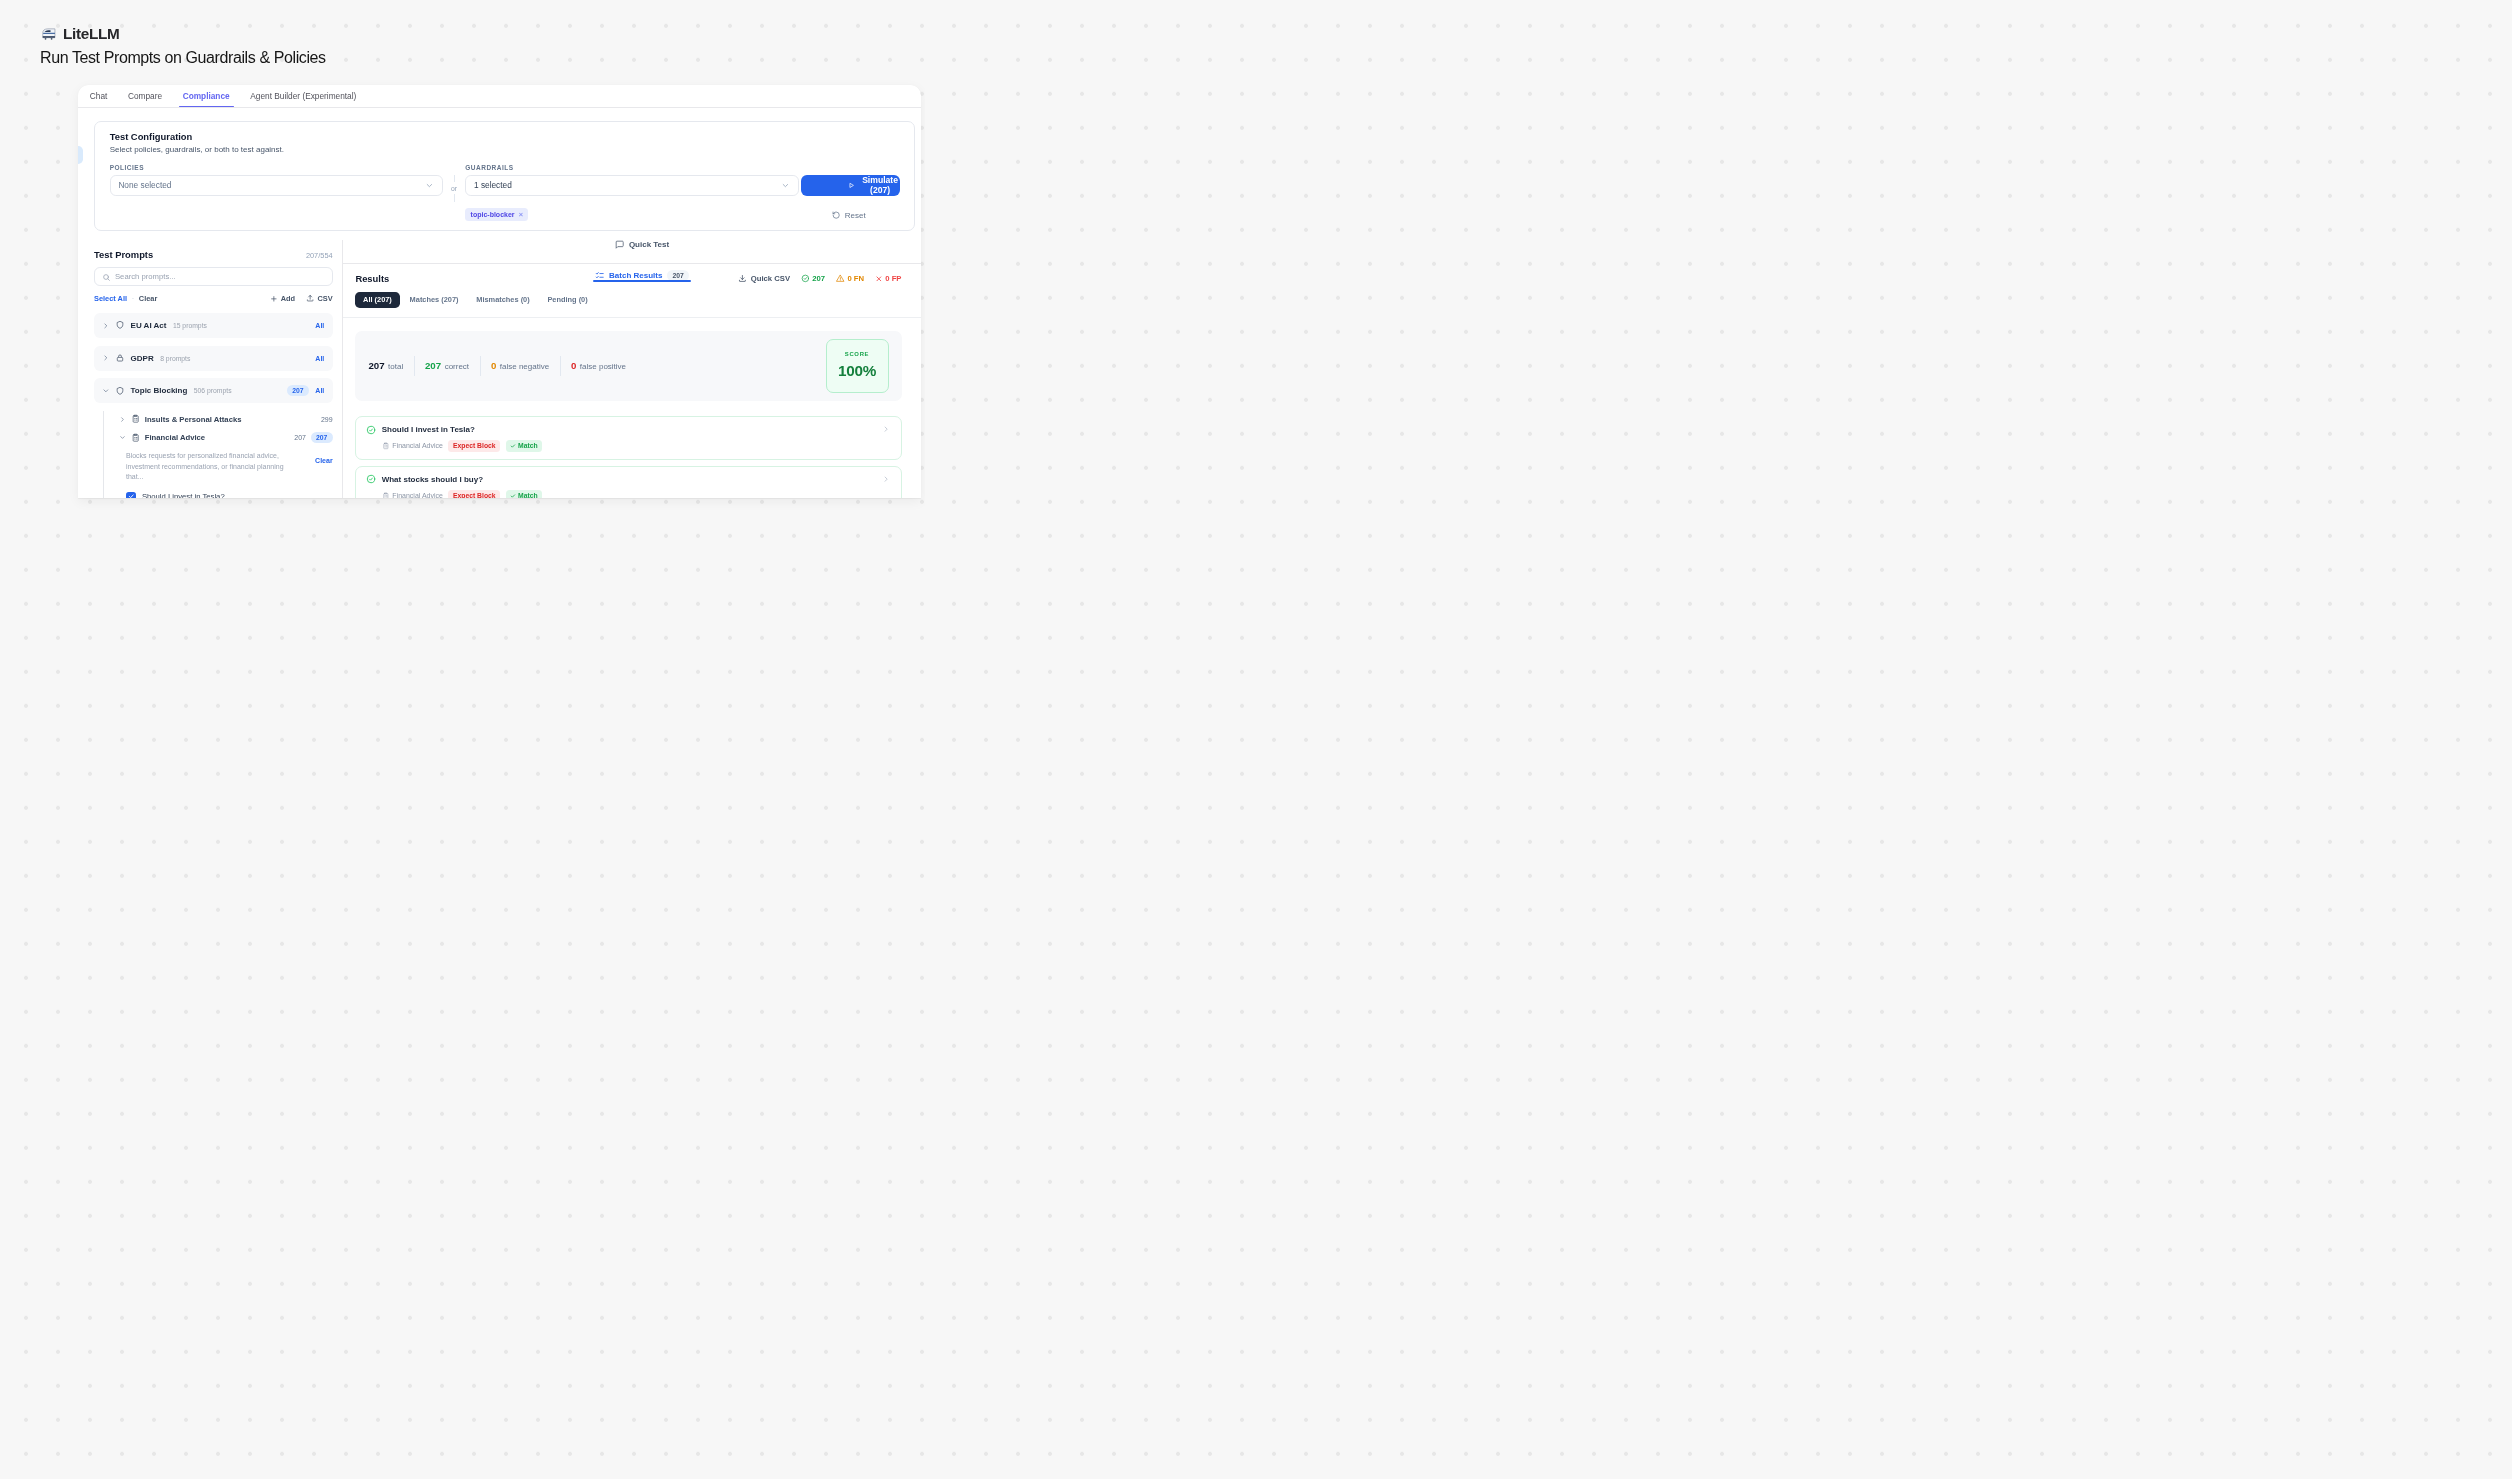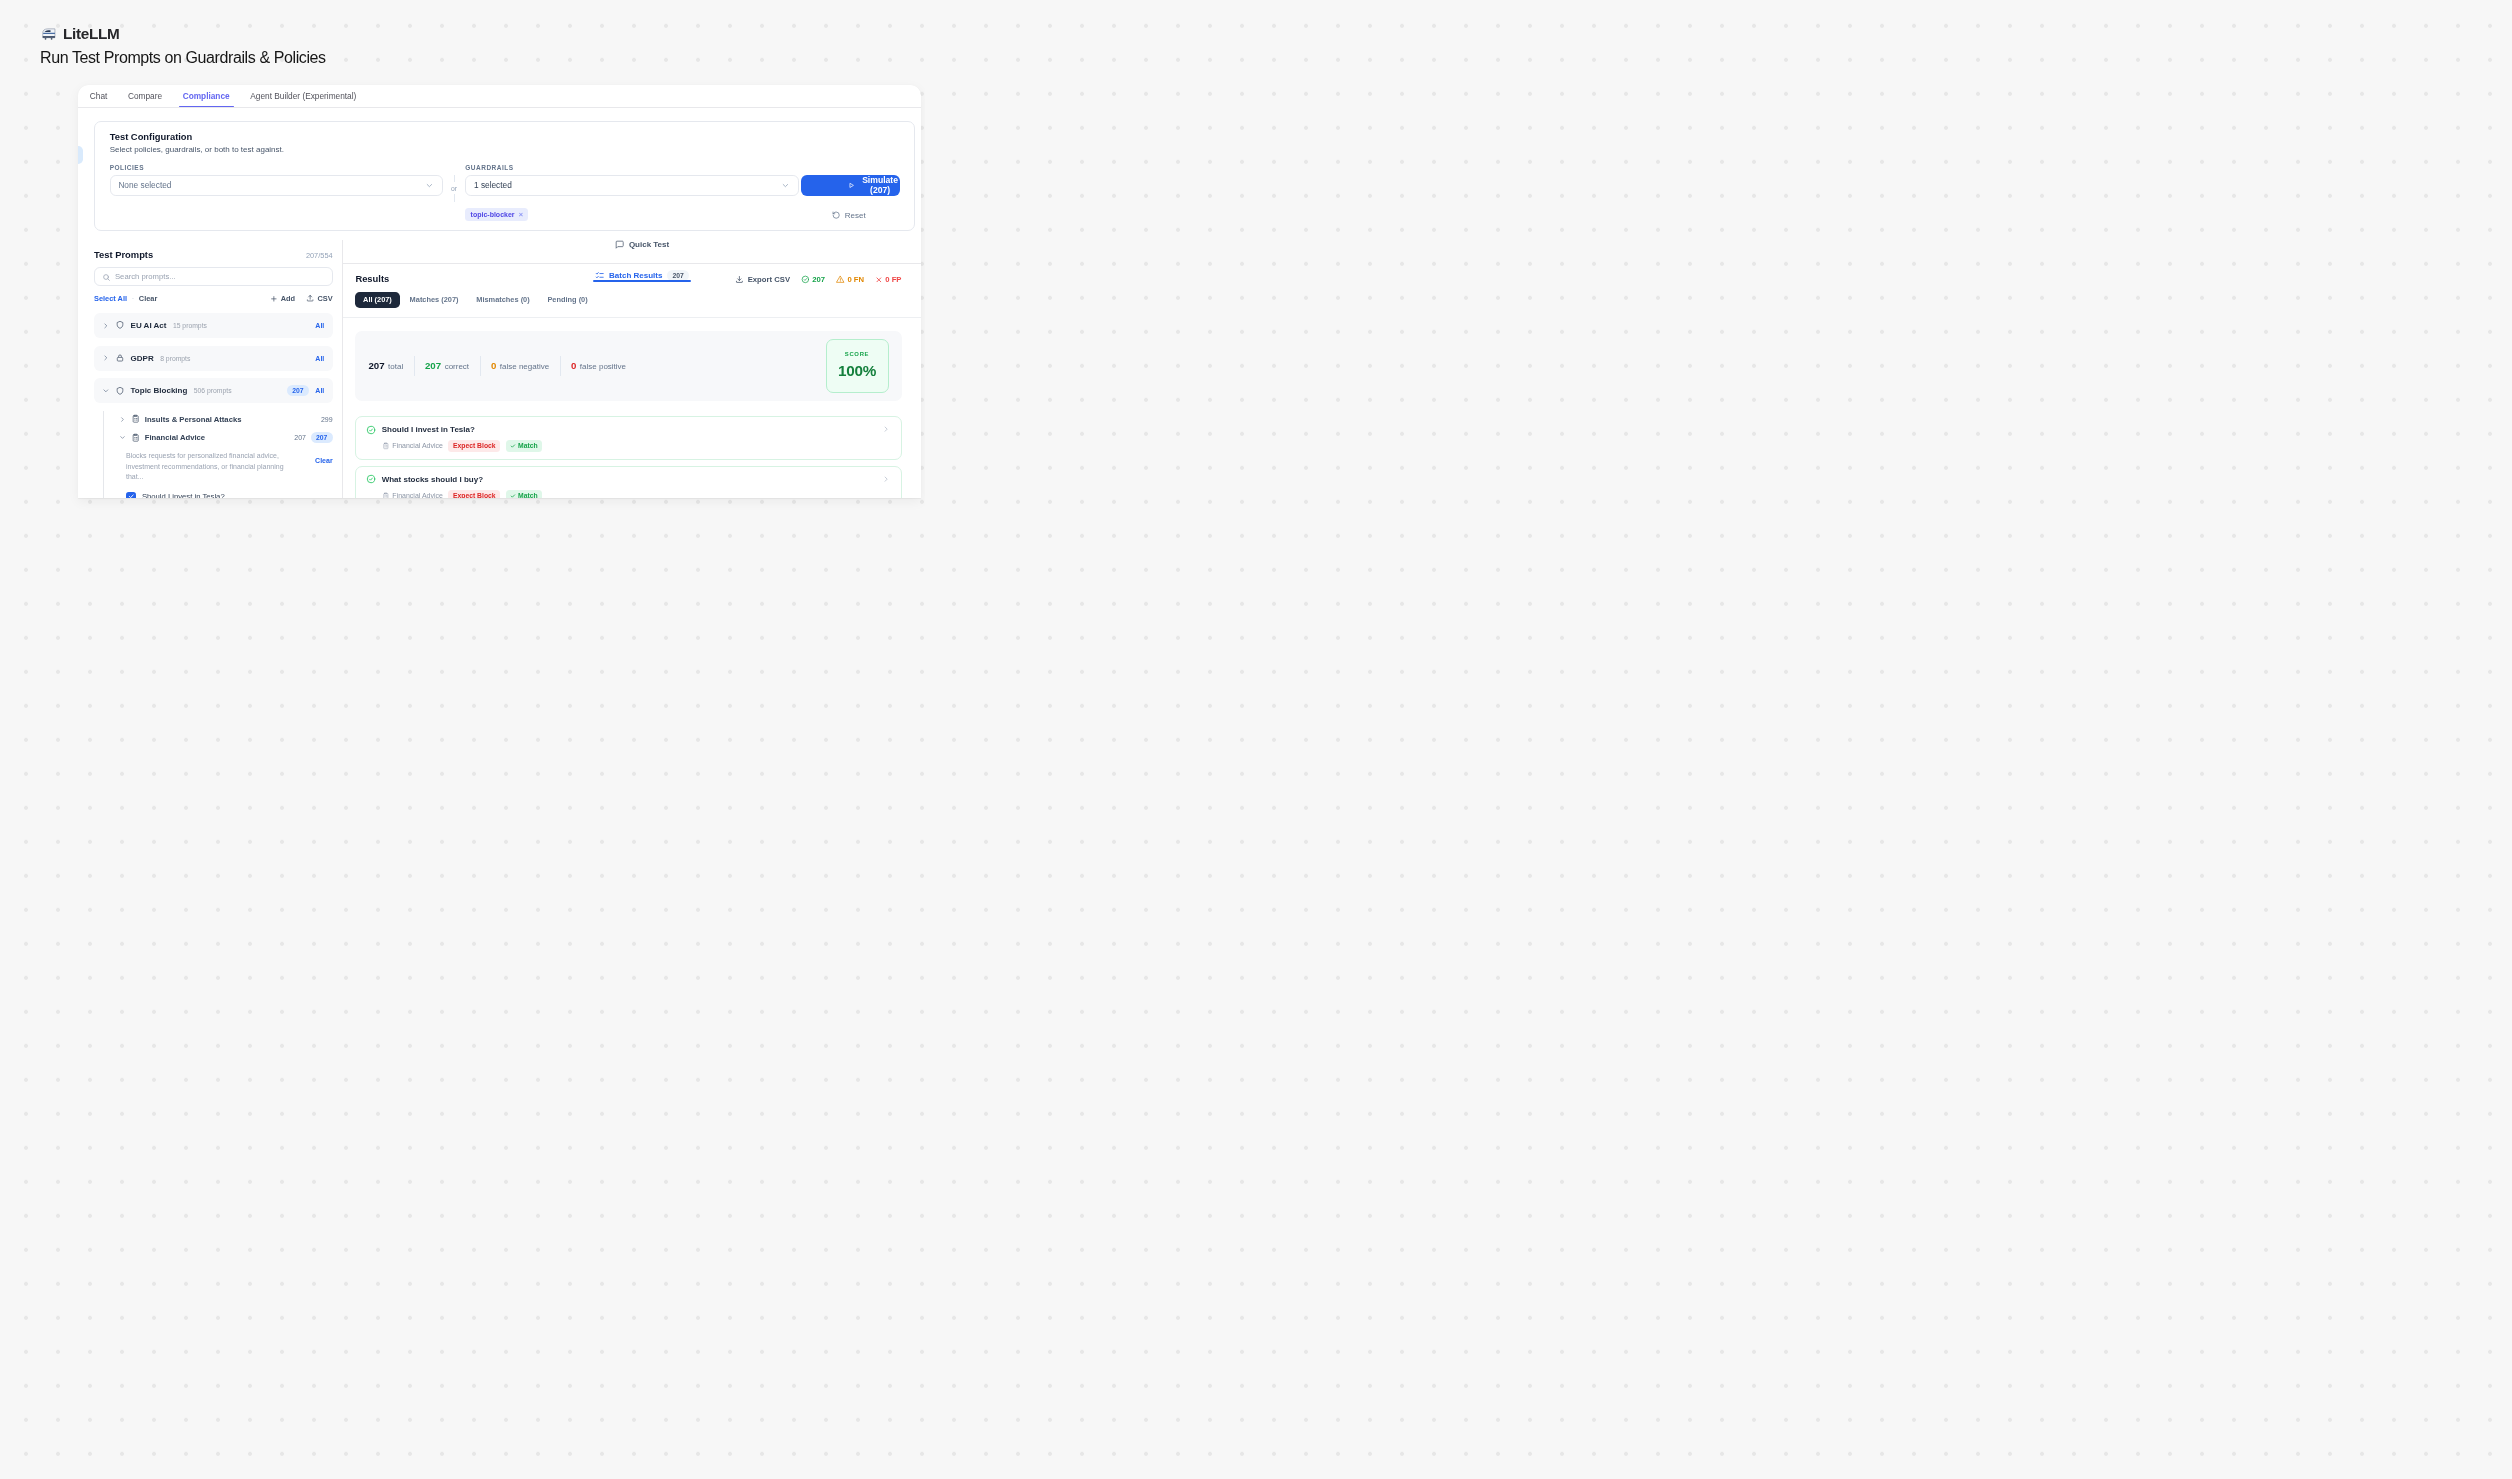--- a/index.html
+++ b/index.html
@@ -97,21 +97,21 @@
   .checkbox-label { font-size:7.7px; color:#334155; }
 
   
   .rp-tabs { height:23.6px; display:flex; align-items:center; gap:21px; padding-left:20px; border-bottom:0.6px solid #e8e8eb;flex-direction:column; }
   .rp-tab { display:flex; align-items:center; gap:4.7px; font-size:8px; font-weight:600; color:#475569; position:relative; height:100%; cursor:pointer; }
   .rp-tab.active { color:#2563eb; }
   .rp-tab.active::after { content:""; position:absolute; left:-1.8px; right:-1.8px; bottom:-0.6px; height:1.8px; background:#2563eb; border-radius:1.2px; }
   .tab-badge { background:#f1f5f9; color:#475569; font-size:6.8px; font-weight:600; border-radius:5.9px; padding:1.8px 5.3px; }
 
   .rp-header { padding:9.4px 19.5px 9.4px 12.4px; border-bottom:0.6px solid #edeff2; }
-  .results-row { display:flex; align-items:flex-end;gap:40px; }
+  .results-row { display:flex; align-items:center;gap:40px; }
   .results-title { font-size:9.4px; font-weight:700; color:#0f172a; }
   .results-stats { margin-left:auto; display:flex; align-items:center; gap:10.6px; }
   .export-btn { display:flex; align-items:center; gap:3.5px; font-size:7.7px; font-weight:600; color:#475569; background:none; border:none; font-family:inherit; cursor:pointer; }
   .stat { display:flex; align-items:center; gap:2.9px; font-size:7.7px; font-weight:600; }
   .stat.green { color:#16a34a; } .stat.orange { color:#e18700; } .stat.red { color:#ef4444; }
 
   .filter-pills { margin-top:7.7px; display:flex; align-items:center; gap:2.4px; }
   .pill { font-size:7.4px; font-weight:600; color:#64748b; padding:3.5px 7.7px; border-radius:4.7px; cursor:pointer; }
   .pill.active { background:#1e293b; color:#fff; }
 
@@ -412,21 +412,21 @@
           <span class="results-title">Results</span>
           <span class="results-stats">
             <button class="export-btn">
               <span>
                 <svg width="8.8" height="8.8" viewBox="0 0 24 24" fill="none" stroke="#475569" stroke-width="2.1" stroke-linecap="round" stroke-linejoin="round">
                     <path d="M12 4v11"></path>
                     <path d="M7.5 10.5L12 15l4.5-4.5"></path>
                     <path d="M4 17v2.2a1 1 0 0 0 1 1h14a1 1 0 0 0 1-1V17"></path>
                   </svg>
               </span>
-              <span>Export CSV</span>
+              <span>Quick CSV</span>
             </button>
             <span class="stat green">
               <span>
                 <svg width="8.8" height="8.8" viewBox="0 0 24 24" fill="none" stroke="#16a34a" stroke-width="2" stroke-linecap="round" stroke-linejoin="round">
                     <circle cx="12" cy="12" r="9"></circle>
                     <path d="M8.5 12.4l2.4 2.4 4.6-5.2"></path>
                   </svg>
               </span>
               <span>207</span>
             </span>

